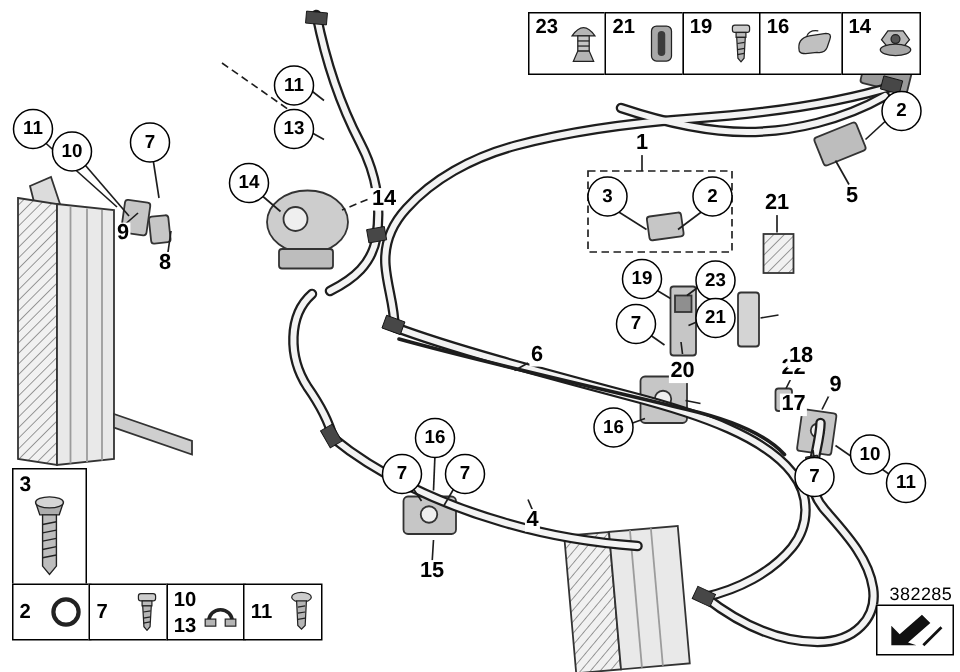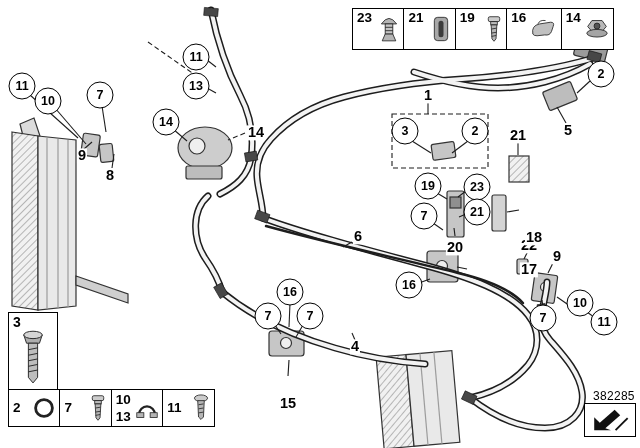--- a/index.html
+++ b/index.html
@@ -191,21 +191,21 @@
       <div class="callout plain" style="left: 455px; top: 248px;">20</div>
       <div class="callout plain" style="left: 534px; top: 238px;">18</div>
       <div class="callout plain" style="left: 496px; top: 270px; margin-left: 33px;">17</div>
       <div class="callout plain" style="left: 557px; top: 257px;">9</div>
       <div class="callout circ" style="left: 409px; top: 285px;">16</div>
       <div class="callout plain" style="left: 358px; top: 237px;">6</div>
       <div class="callout circ" style="left: 290px; top: 292px;">16</div>
       <div class="callout circ" style="left: 268px; top: 316px;">7</div>
       <div class="callout circ" style="left: 310px; top: 316px;">7</div>
       <div class="callout plain" style="left: 355px; top: 347px;">4</div>
-      <div class="callout plain" style="left: 288px; top: 404px;">15</div>
+      <div class="callout plain" style="left: 288px; top: 381px;">15</div>
       <div class="callout circ" style="left: 543px; top: 318px;">7</div>
       <div class="callout circ" style="left: 580px; top: 303px;">10</div>
       <div class="callout circ" style="left: 604px; top: 322px;">11</div>
     </div>
 
   <div id="top-legend">
       <div class="cell">
         <span class="num">23</span>
         <span class="ic">
           <svg viewBox="0 0 26 34" width="22" height="30">

